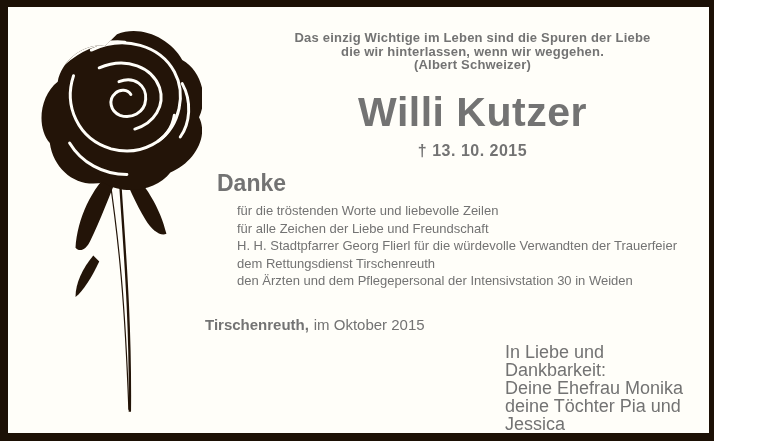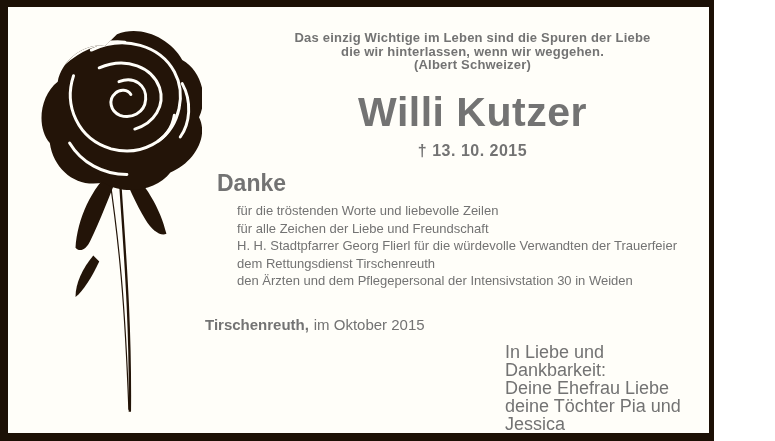--- a/index.html
+++ b/index.html
@@ -152,18 +152,18 @@
       <div class="thanks-line">den Ärzten und dem Pflegepersonal der Intensivstation 30 in Weiden</div>
     </div>
   </div>
 
   <div class="dateline">
     <span class="dateline-place">Tirschenreuth,</span><span class="dateline-date">im Oktober 2015</span>
   </div>
 
   <div class="signature-block">
     <div class="signature-line">In Liebe und Dankbarkeit:</div>
-    <div class="signature-line">Deine Ehefrau Liebe</div>
+    <div class="signature-line">Deine Ehefrau Monika</div>
     <div class="signature-line">deine Töchter Pia und Jessica</div>
     <div class="signature-line">deine Mutter Anni</div>
   </div>
 
 </div>
 
 </body></html>

